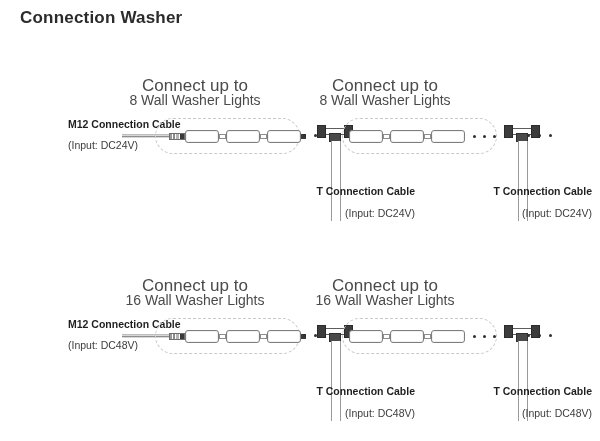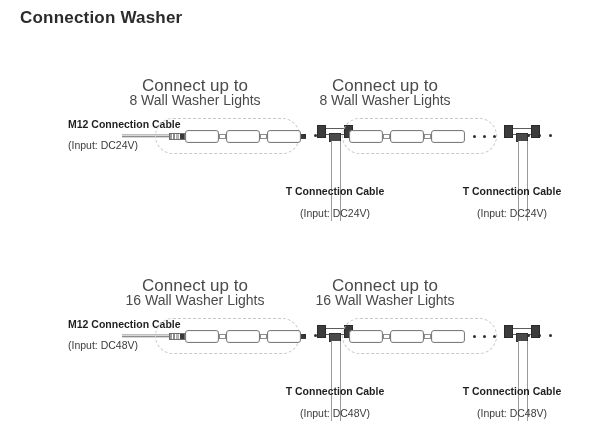--- a/index.html
+++ b/index.html
@@ -112,21 +112,21 @@
     position:absolute;left:11px;top:9px;width:12px;height:9px;
     background:#4a4a4a;border:1px solid #2f2f2f;box-sizing:border-box;
   }
   .tconn .stem{
     position:absolute;left:13px;top:17px;width:8px;height:80px;
     background:#ffffff;
     border-left:1px solid #9a9a9a;border-right:1px solid #9a9a9a;
   }
 
   
-  .t-caption{position:absolute;text-align:center;width:160px;}
+  .t-caption{position:absolute;text-align:right;width:160px;}
   .t-caption .t1{font-size:10.5px;font-weight:bold;color:#1f1f1f;white-space:nowrap;}
   .t-caption .t2{font-size:10.5px;color:#3c3c3c;margin-top:10px;white-space:nowrap;}
   .tcap-a{left:255px;top:115px;}
   .tcap-b{left:432px;top:115px;}
 </style>
 </head>
 <body>
 
 <div class="page-title">Connection Washer</div>
 

